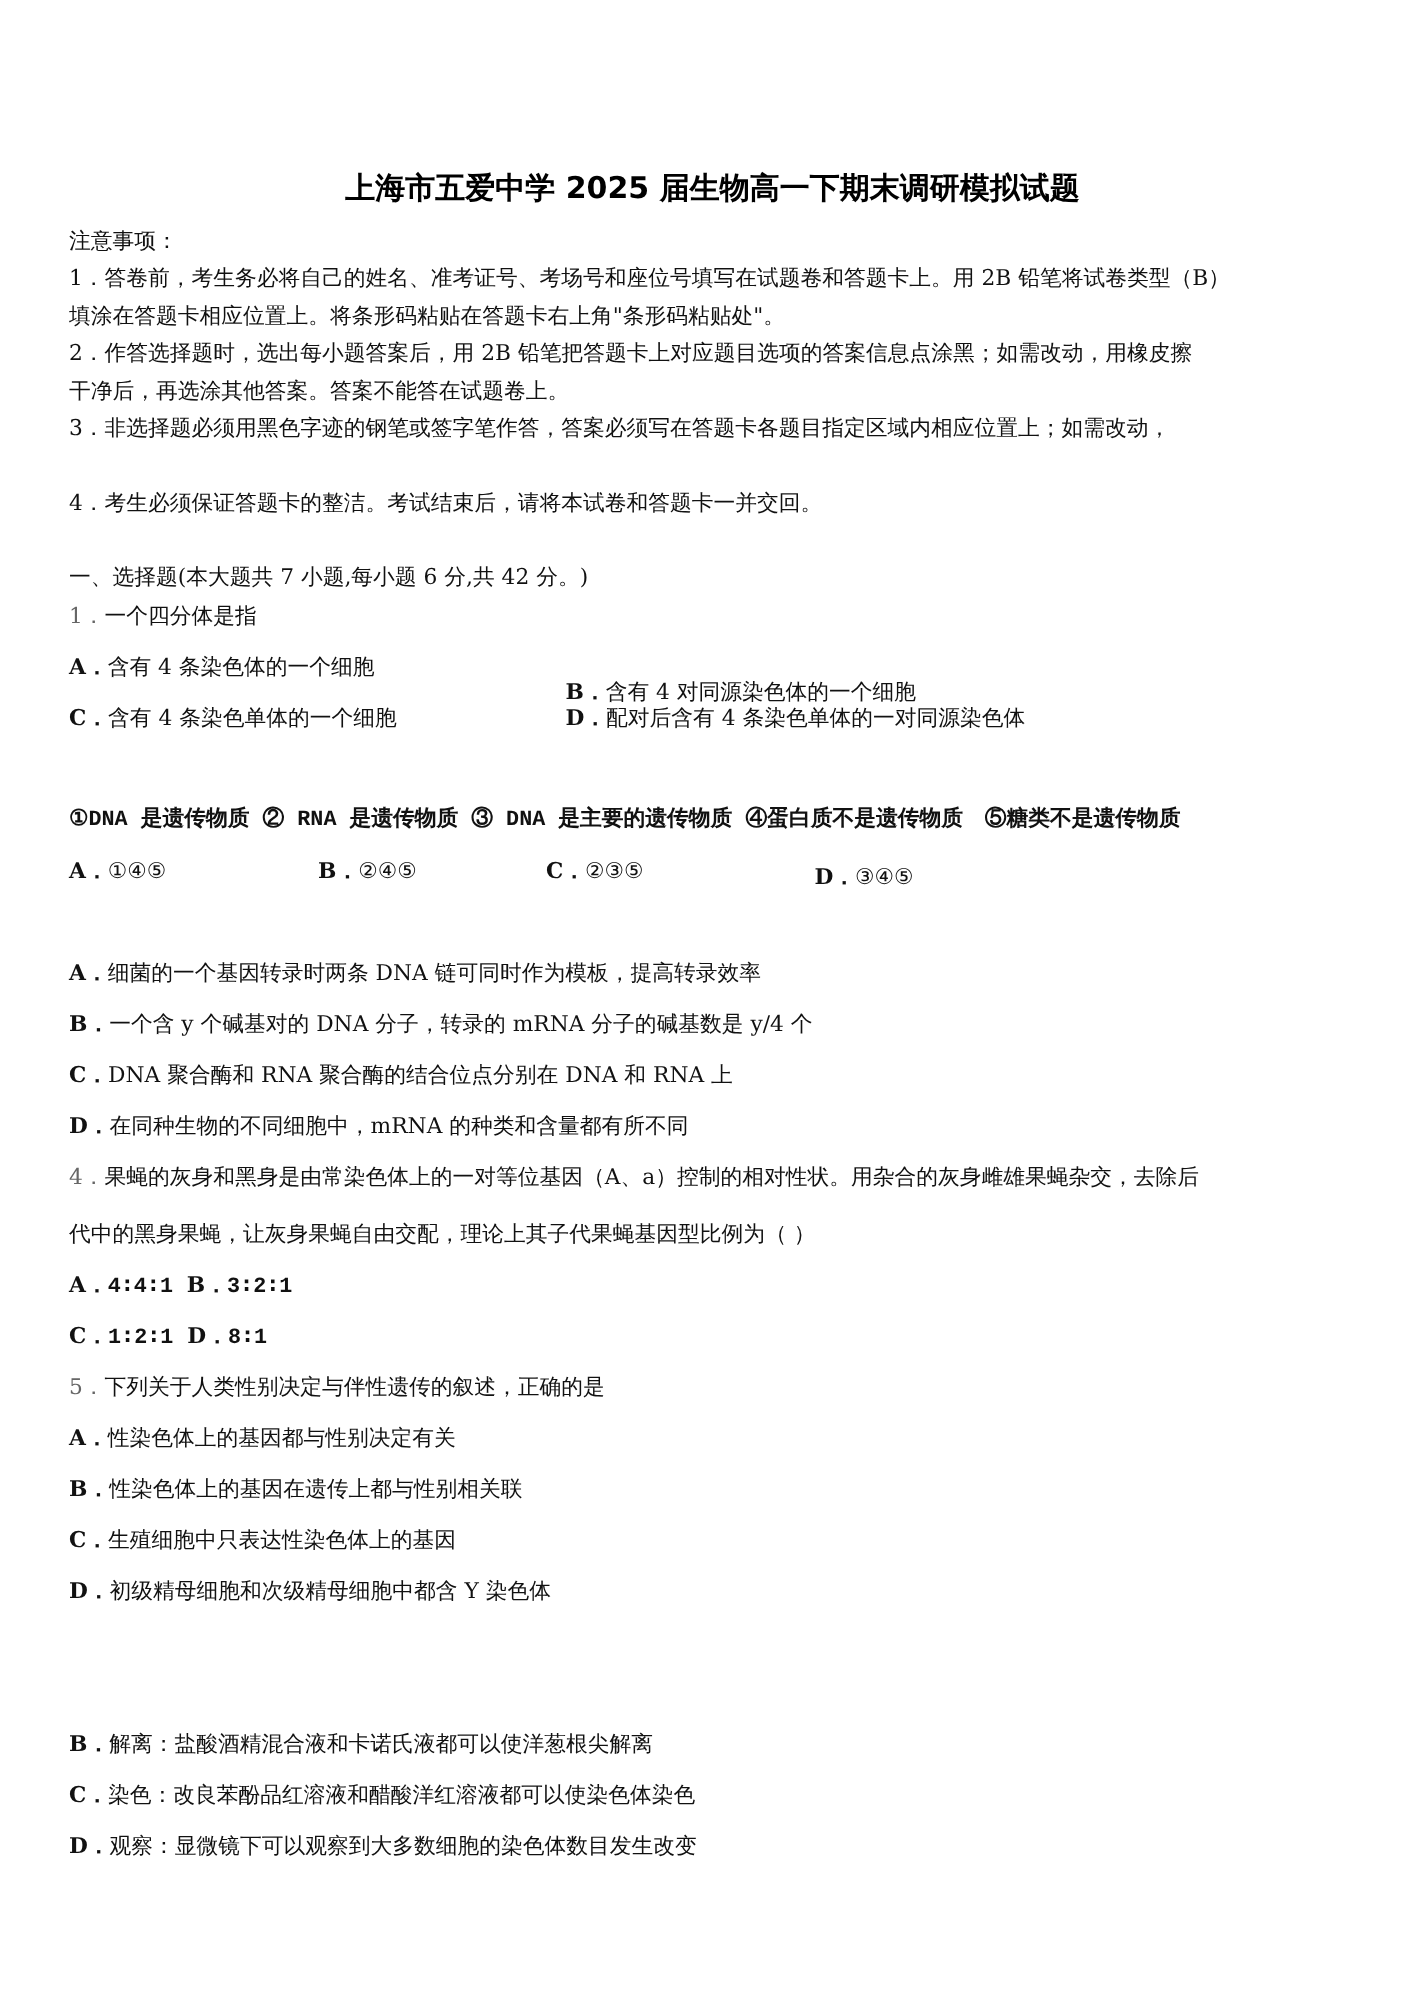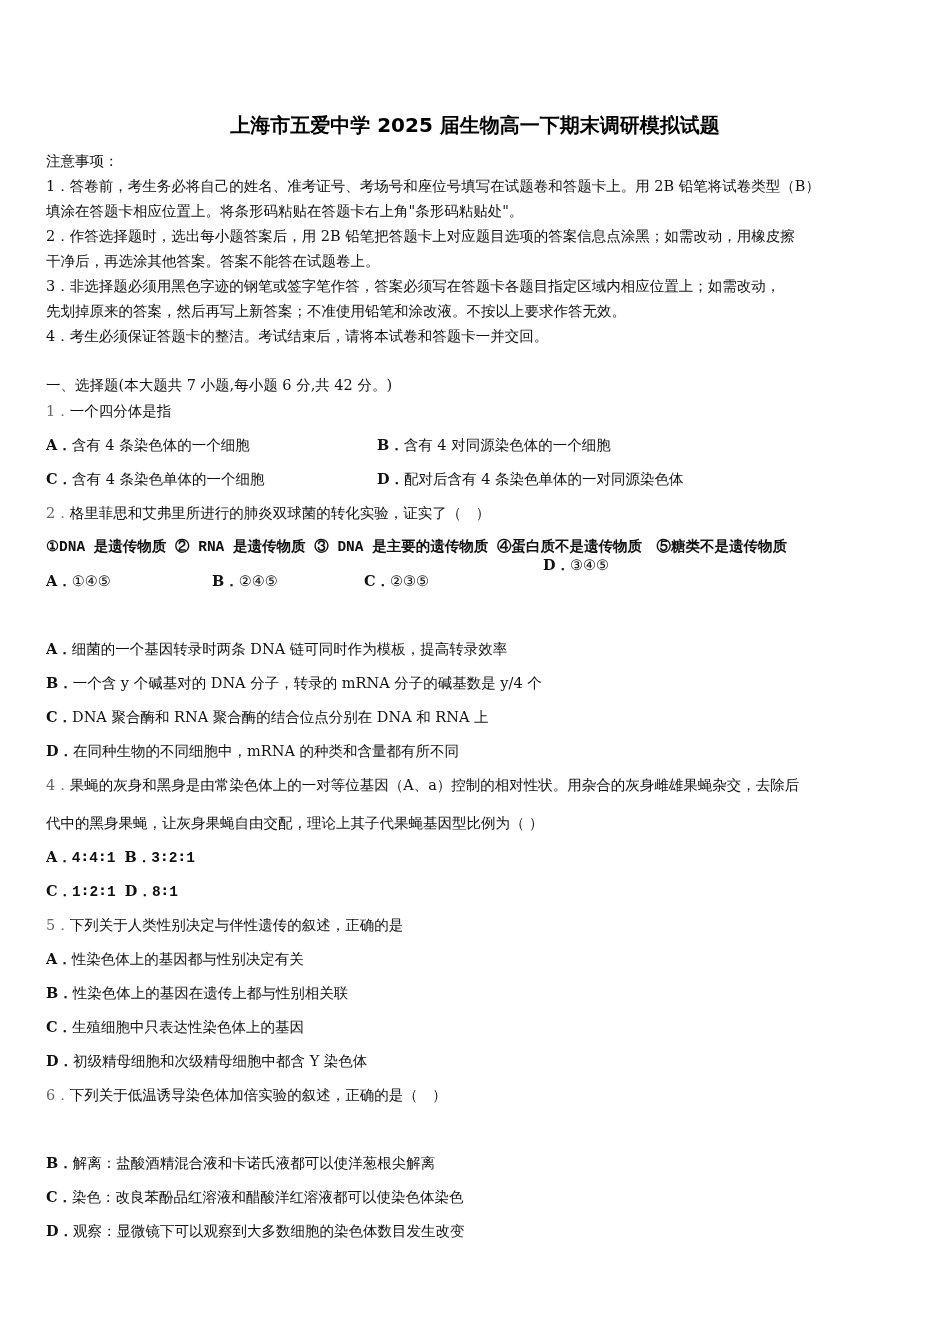--- a/index.html
+++ b/index.html
@@ -30,55 +30,51 @@
 <div class="page">
 
   <div class="title">上海市五爱中学 2025 届生物高一下期末调研模拟试题</div>
 
   <div class="line notice" style="top:152px">注意事项：</div>
   <div class="line notice" style="top:177px">1．答卷前，考生务必将自己的姓名、准考证号、考场号和座位号填写在试题卷和答题卡上。用 2B 铅笔将试卷类型（B）</div>
   <div class="line notice" style="top:202px">填涂在答题卡相应位置上。将条形码粘贴在答题卡右上角"条形码粘贴处"。</div>
   <div class="line notice" style="top:227px">2．作答选择题时，选出每小题答案后，用 2B 铅笔把答题卡上对应题目选项的答案信息点涂黑；如需改动，用橡皮擦</div>
   <div class="line notice" style="top:252px">干净后，再选涂其他答案。答案不能答在试题卷上。</div>
   <div class="line notice" style="top:277px">3．非选择题必须用黑色字迹的钢笔或签字笔作答，答案必须写在答题卡各题目指定区域内相应位置上；如需改动，</div>
-  <div class="line notice" style="top:302px">先划掉原来的答案，然后再写上新答案；不准使用铅笔和涂改液。不按以上要求作答无效。</div>
   <div class="line notice" style="top:327px">4．考生必须保证答题卡的整洁。考试结束后，请将本试卷和答题卡一并交回。</div>
 
   <div class="line" style="top:376px">一、选择题(本大题共 7 小题,每小题 6 分,共 42 分。)</div>
 
   <div class="line" style="top:402px">
     <span class="qnum">1．</span><span>一个四分体是指</span>
   </div>
   <div class="col" style="top:436px; left:46px">
     <span class="opt-letter">A．</span><span>含有 4 条染色体的一个细胞</span>
   </div>
-  <div class="col" style="top:436px; left:377px">
+  <div class="col" style="top:453px; left:377px">
     <span class="opt-letter">B．</span><span>含有 4 对同源染色体的一个细胞</span>
   </div>
   <div class="col" style="top:470px; left:46px">
     <span class="opt-letter">C．</span><span>含有 4 条染色单体的一个细胞</span>
   </div>
   <div class="col" style="top:470px; left:377px">
     <span class="opt-letter">D．</span><span>配对后含有 4 条染色单体的一对同源染色体</span>
   </div>
 
-  <div class="line" style="top:504px">
-    <span class="qnum">2．</span><span>格里菲思和艾弗里所进行的肺炎双球菌的转化实验，证实了（　）</span>
-  </div>
   <div class="line bold" style="top:538px">①DNA 是遗传物质 ② RNA 是遗传物质 ③ DNA 是主要的遗传物质 ④蛋白质不是遗传物质　⑤糖类不是遗传物质</div>
   <div class="col" style="top:572px; left:46px">
     <span class="opt-letter">A．</span><span>①④⑤</span>
   </div>
   <div class="col" style="top:572px; left:212px">
     <span class="opt-letter">B．</span><span>②④⑤</span>
   </div>
   <div class="col" style="top:572px; left:364px">
     <span class="opt-letter">C．</span><span>②③⑤</span>
   </div>
-  <div class="col" style="top:556px; left:543px">
+  <div class="col" style="top:576px; left:543px">
     <span class="opt-letter">D．</span><span>③④⑤</span>
   </div>
 
   <div class="line" style="top:640px">
     <span class="opt-letter">A．</span><span>细菌的一个基因转录时两条 DNA 链可同时作为模板，提高转录效率</span>
   </div>
   <div class="line" style="top:674px">
     <span class="opt-letter">B．</span><span>一个含 y 个碱基对的 DNA 分子，转录的 mRNA 分子的碱基数是 y/4 个</span>
   </div>
   <div class="line" style="top:742px">
@@ -108,23 +104,20 @@
   <div class="line" style="top:984px">
     <span class="opt-letter">B．</span><span>性染色体上的基因在遗传上都与性别相关联</span>
   </div>
   <div class="line" style="top:1018px">
     <span class="opt-letter">C．</span><span>生殖细胞中只表达性染色体上的基因</span>
   </div>
   <div class="line" style="top:1052px">
     <span class="opt-letter">D．</span><span>初级精母细胞和次级精母细胞中都含 Y 染色体</span>
   </div>
 
-  <div class="line" style="top:1086px">
-    <span class="qnum">6．</span><span>下列关于低温诱导染色体加倍实验的叙述，正确的是（　）</span>
-  </div>
   <div class="line" style="top:1154px">
     <span class="opt-letter">B．</span><span>解离：盐酸酒精混合液和卡诺氏液都可以使洋葱根尖解离</span>
   </div>
   <div class="line" style="top:1188px">
     <span class="opt-letter">C．</span><span>染色：改良苯酚品红溶液和醋酸洋红溶液都可以使染色体染色</span>
   </div>
   <div class="line" style="top:1222px">
     <span class="opt-letter">D．</span><span>观察：显微镜下可以观察到大多数细胞的染色体数目发生改变</span>
   </div>
 

